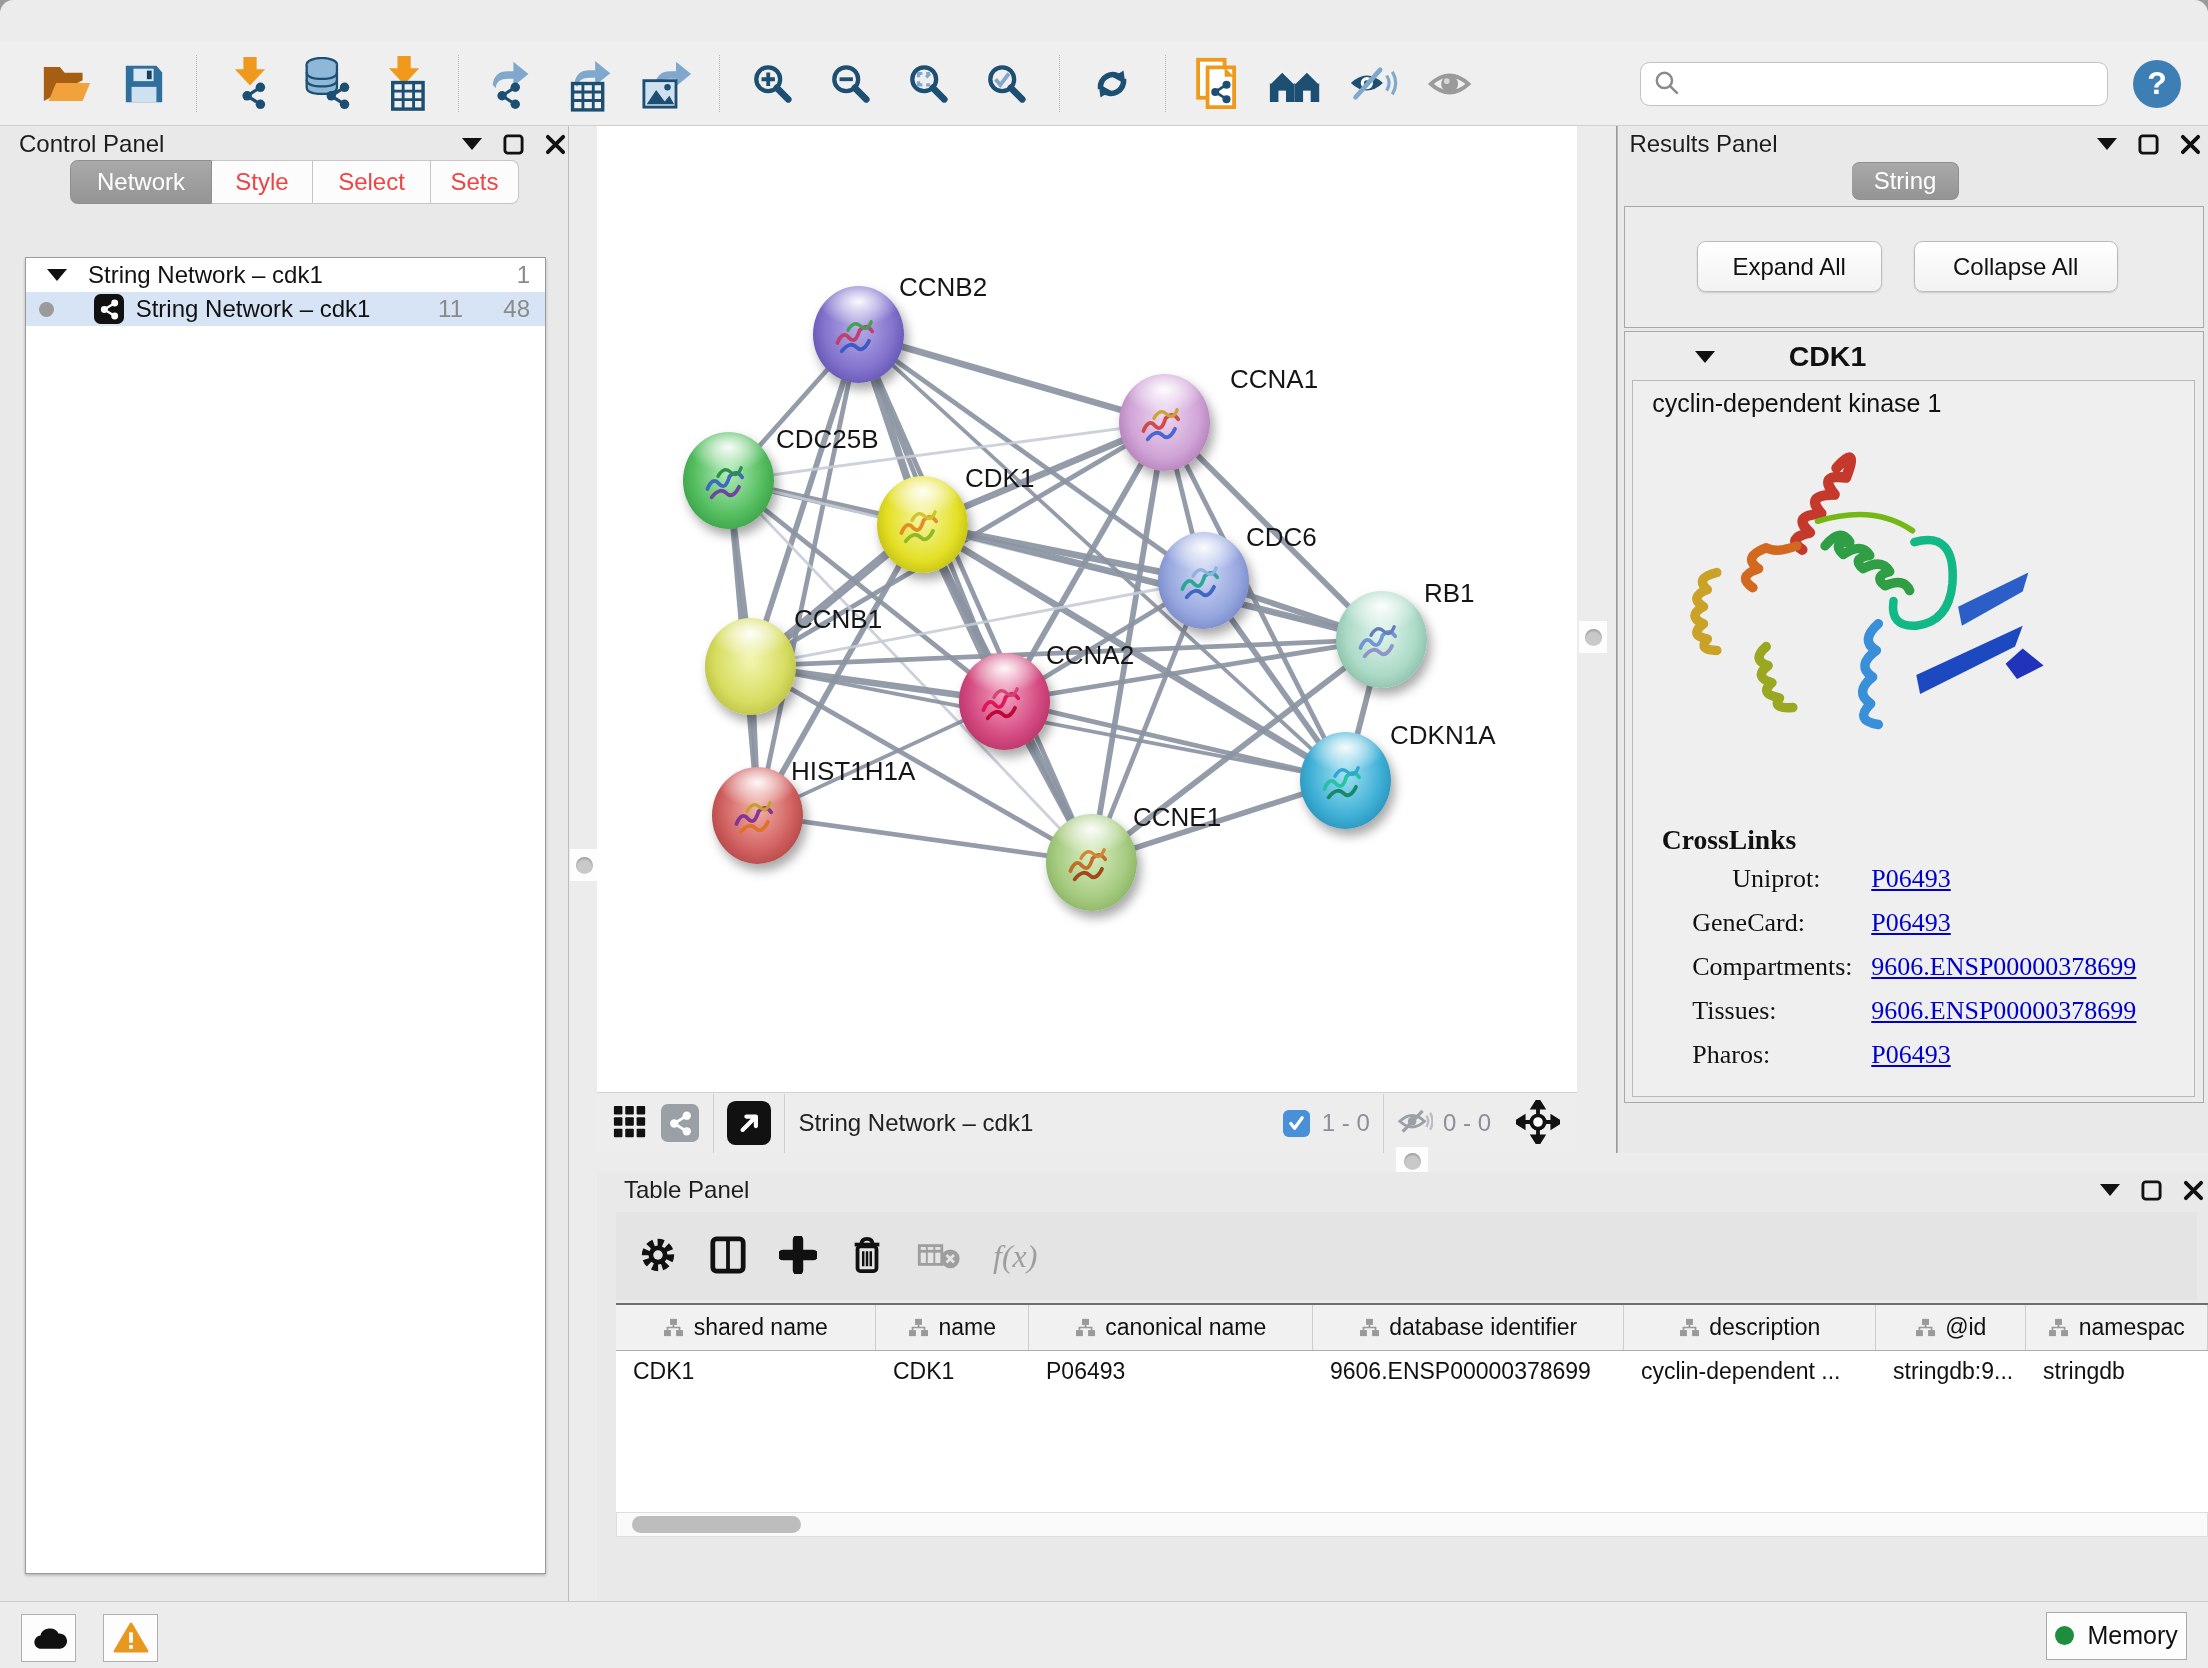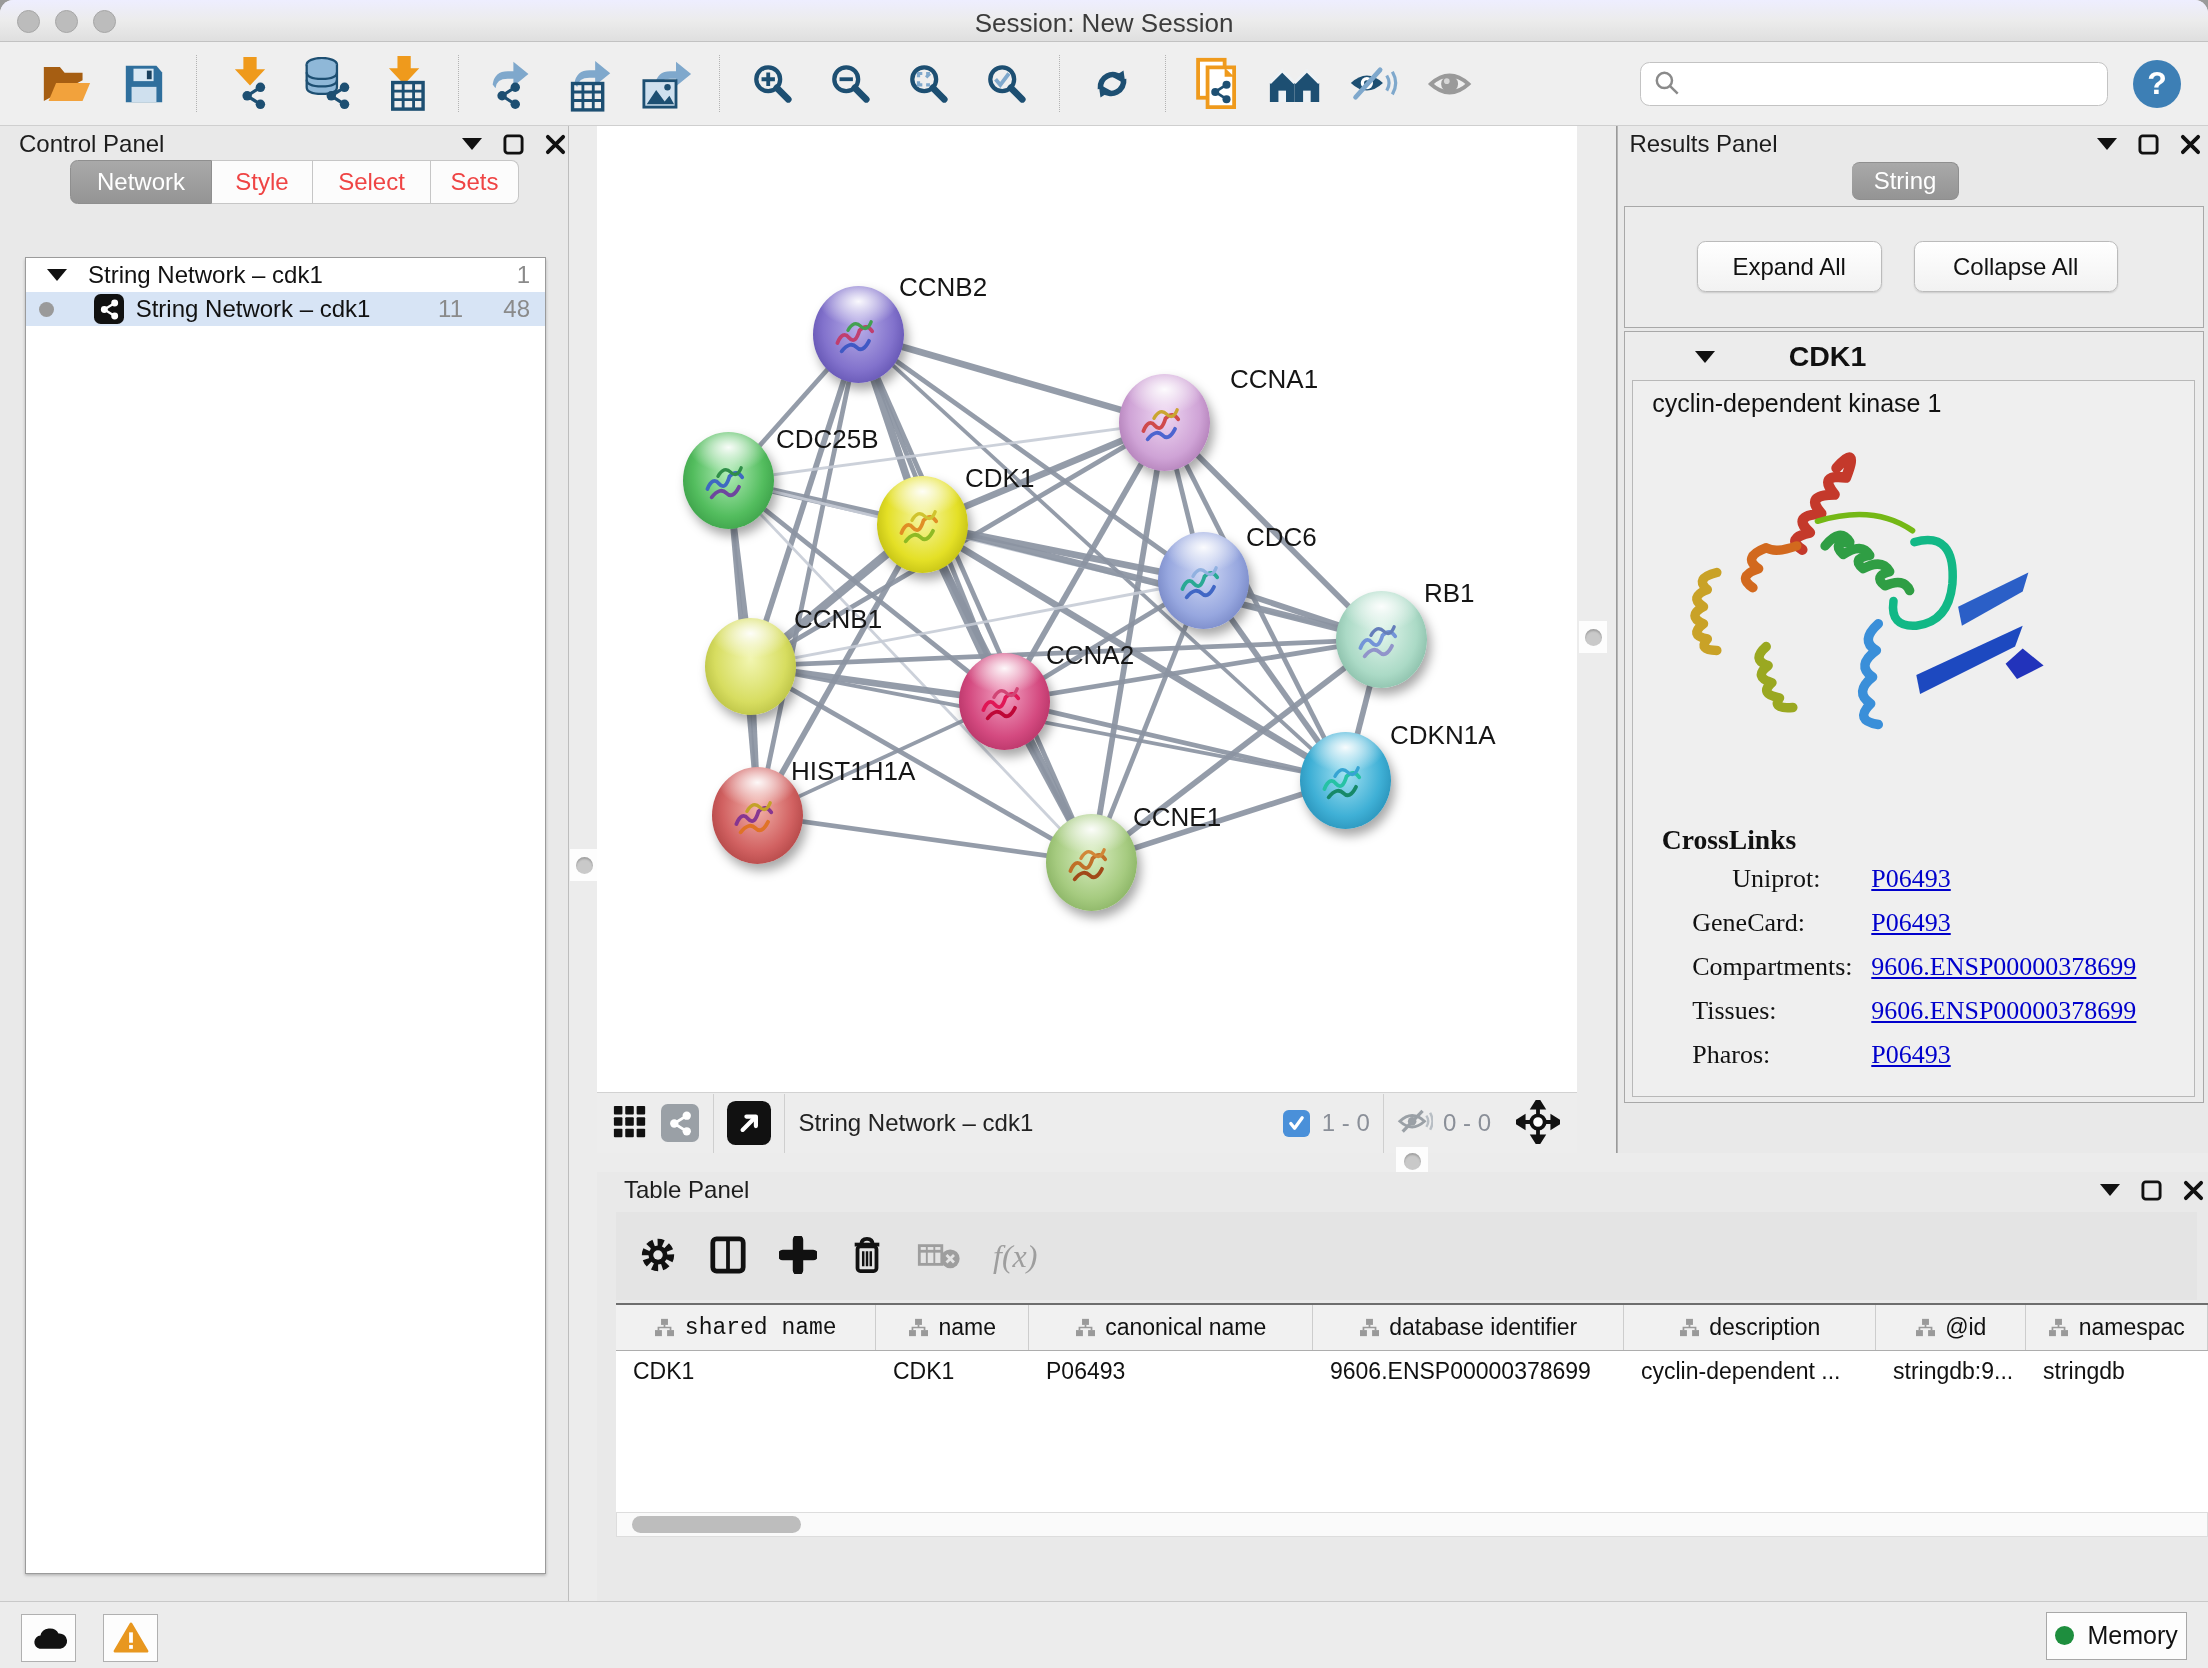--- a/index.html
+++ b/index.html
@@ -71,26 +71,20 @@
   .memory-btn{position:absolute;right:21px;top:9.5px;width:141px;height:48px;background:#fdfdfd;border:1.9px solid #a8a8a8;display:flex;align-items:center;justify-content:center;gap:13.3px;font-size:25px;color:#111;}
   .dot-green{width:19px;height:19px;border-radius:50%;background:#1e8e3e;}
   .chev{stroke:#8a8a8a;stroke-width:3.4;fill:none;}
   .chev.dark{stroke:#222;}
 </style>
 </head>
 <body>
 
 <div class="window">
 
-  <div class="titlebar">
-    <div class="tl" style="left:17px"></div>
-    <div class="tl" style="left:55px"></div>
-    <div class="tl" style="left:93px"></div>
-    <div class="title-text">Session: New Session</div>
-  </div>
 
   <div class="toolbar">
     <span id="tb-icons" style="display:flex;align-items:center;">
         <span class="tb-btn">
           <svg width="51" height="42" viewBox="0 0 54 44">
             <path d="M3 40 V4 h17 l5 6 h19 v8" fill="#a65e12"></path>
             <path d="M8 40 l8-19 h36 l-8 19z" fill="#f2a23c"></path>
           </svg>
         </span>
         <span class="tb-btn">
@@ -671,21 +665,21 @@
               <line x1="18" y1="6" x2="18" y2="26" stroke-width="2"></line>
             </g>
             <circle cx="35" cy="20" r="10" fill="#9e9e9e"></circle>
             <path d="M31 16 l8 8 M39 16 l-8 8" stroke="#e4e4e4" stroke-width="3"></path>
           </svg></span>
       <span class="serif" style="font-style:italic;font-size:32px;color:#9e9e9e;">f(x)</span>
     </div>
 
     <div class="tbl">
       <div class="tbl-head" id="tbl-head">
-          <div class="th" style="width: 260px; font-family: Liberation Mono, monospace;">
+          <div class="th" style="width: 260px;">
             <svg width="21" height="19" viewBox="0 0 24 22">
               <g fill="#9a9a9a">
                 <rect x="8" y="1" width="8" height="7"></rect>
                 <rect x="1" y="14" width="8" height="7"></rect>
                 <rect x="15" y="14" width="8" height="7"></rect>
               </g>
               <path d="M12 8 v3 M5 14 v-3 h14 v3" stroke="#9a9a9a" stroke-width="2" fill="none"></path>
             </svg>
             <span>shared name</span>
           </div>

